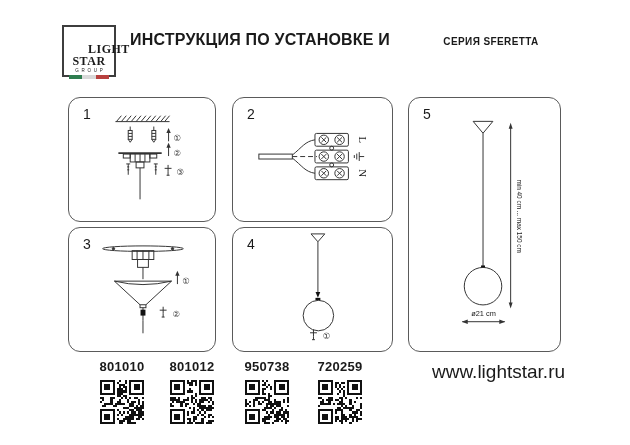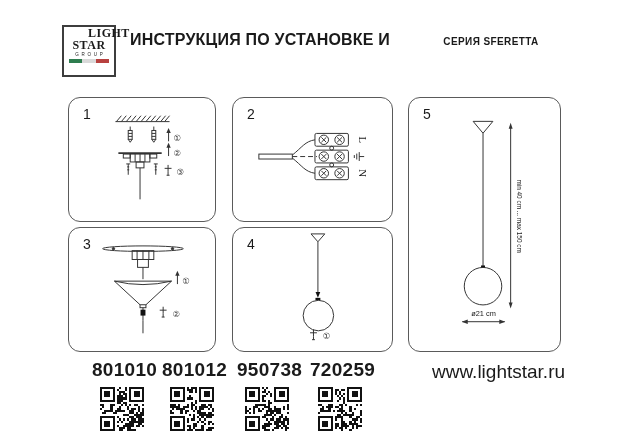--- a/index.html
+++ b/index.html
@@ -6,21 +6,21 @@
   body{
     width:630px;height:445px;position:relative;background:#ffffff;
     font-family:"Liberation Sans",sans-serif;color:#1a1a1a;overflow:hidden;
   }
   
   .logo{
     position:absolute;left:62px;top:25px;width:54px;height:52px;
     border:2px solid #3d3d3d;box-sizing:border-box;text-align:center;background:#fff;
   }
   .logo-word{font-family:"Liberation Serif",serif;font-weight:bold;font-size:12px;line-height:12px;letter-spacing:.5px;}
-  .logo-word.first{margin-top:0;padding-left:24px;}
+  .logo-word.first{margin-top:16px;padding-left:24px;}
   .logo-group{font-size:4.5px;letter-spacing:2.8px;margin-top:1px;text-indent:2.8px;}
   .logo-flag{display:flex;height:4px;margin:2px 5px 0 5px;}
   .logo-flag span{flex:1;}
   .title{
     position:absolute;left:130px;top:31px;
     font-size:16px;font-weight:bold;line-height:17px;letter-spacing:.2px;
   }
   .series-block{position:absolute;left:412px;top:36px;width:158px;text-align:center;}
   .series{font-size:10px;font-weight:bold;letter-spacing:.4px;}
   .articles-title{font-size:14px;font-weight:bold;margin-top:5px;letter-spacing:.8px;}
@@ -32,21 +32,21 @@
   #panel4{left:232px;top:227px;width:161px;height:125px;}
   #panel5{left:408px;top:97px;width:153px;height:255px;}
   .pnum{position:absolute;left:14px;top:8px;font-size:14px;}
   .diag{position:absolute;left:0;top:0;width:100%;height:100%;}
   svg text{font-family:"Liberation Sans",sans-serif;fill:#1a1a1a;}
   svg text.circ{font-family:"DejaVu Sans",sans-serif;font-size:8.5px;fill:#333;}
   svg text.serif{font-family:"Liberation Serif",serif;}
   
   .article-col{position:absolute;top:359px;width:60px;text-align:center;}
   #col0{left:92px;} #col1{left:162px;} #col2{left:237px;} #col3{left:310px;}
-  .article-num{font-size:19px;font-weight:bold;letter-spacing:.3px;}
+  .article-num{font-size:13px;font-weight:bold;letter-spacing:.3px;}
   .qr{width:44px;height:44px;margin:6px auto 0 auto;}
   .website{position:absolute;left:432px;top:361px;font-size:19px;font-weight:normal;}
 </style>
 </head>
 <body>
 
 <div class="logo">
   <div class="logo-word first">LIGHT</div>
   <div class="logo-word">STAR</div>
   <div class="logo-group">GROUP</div>

